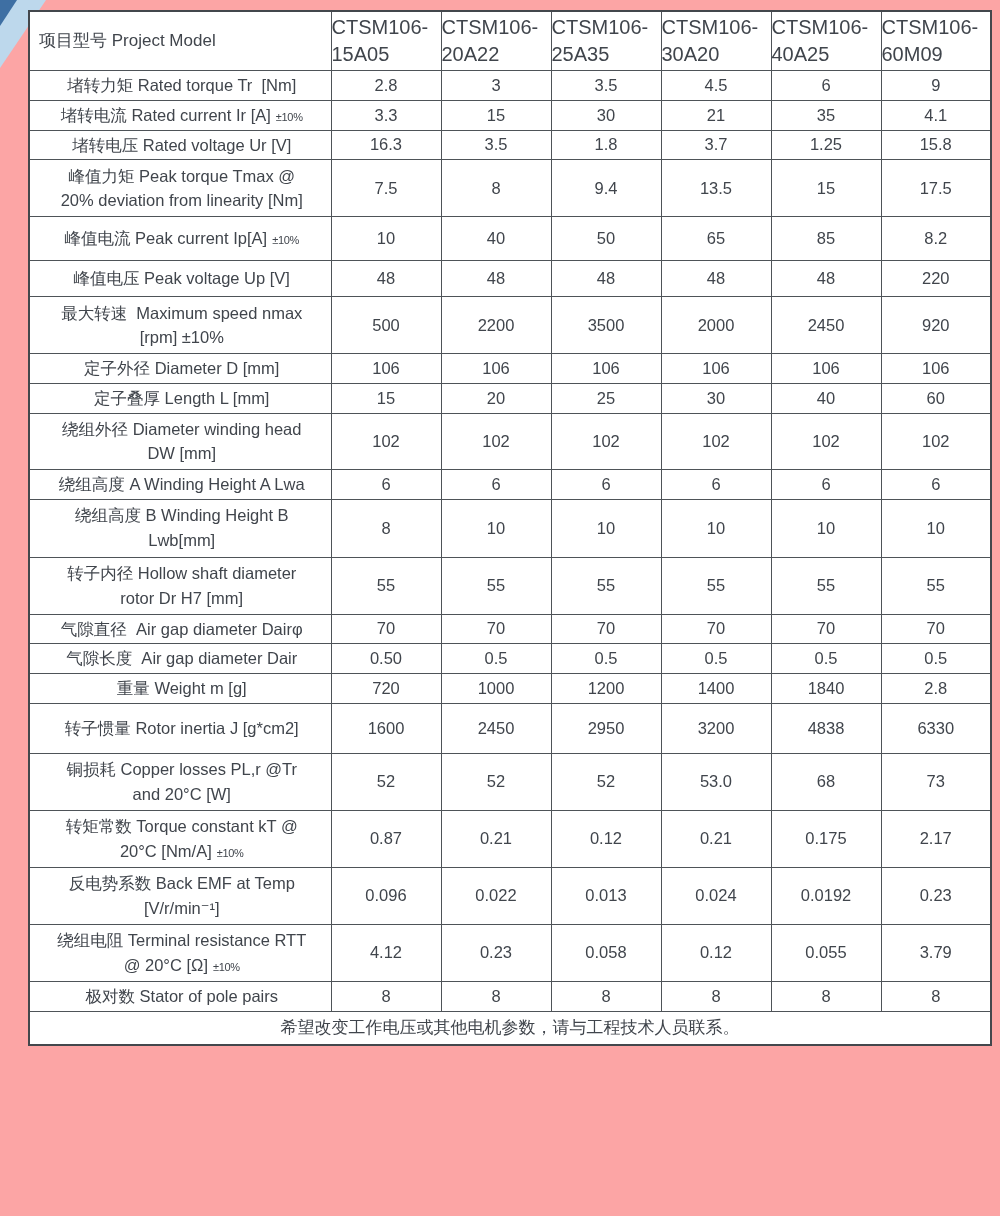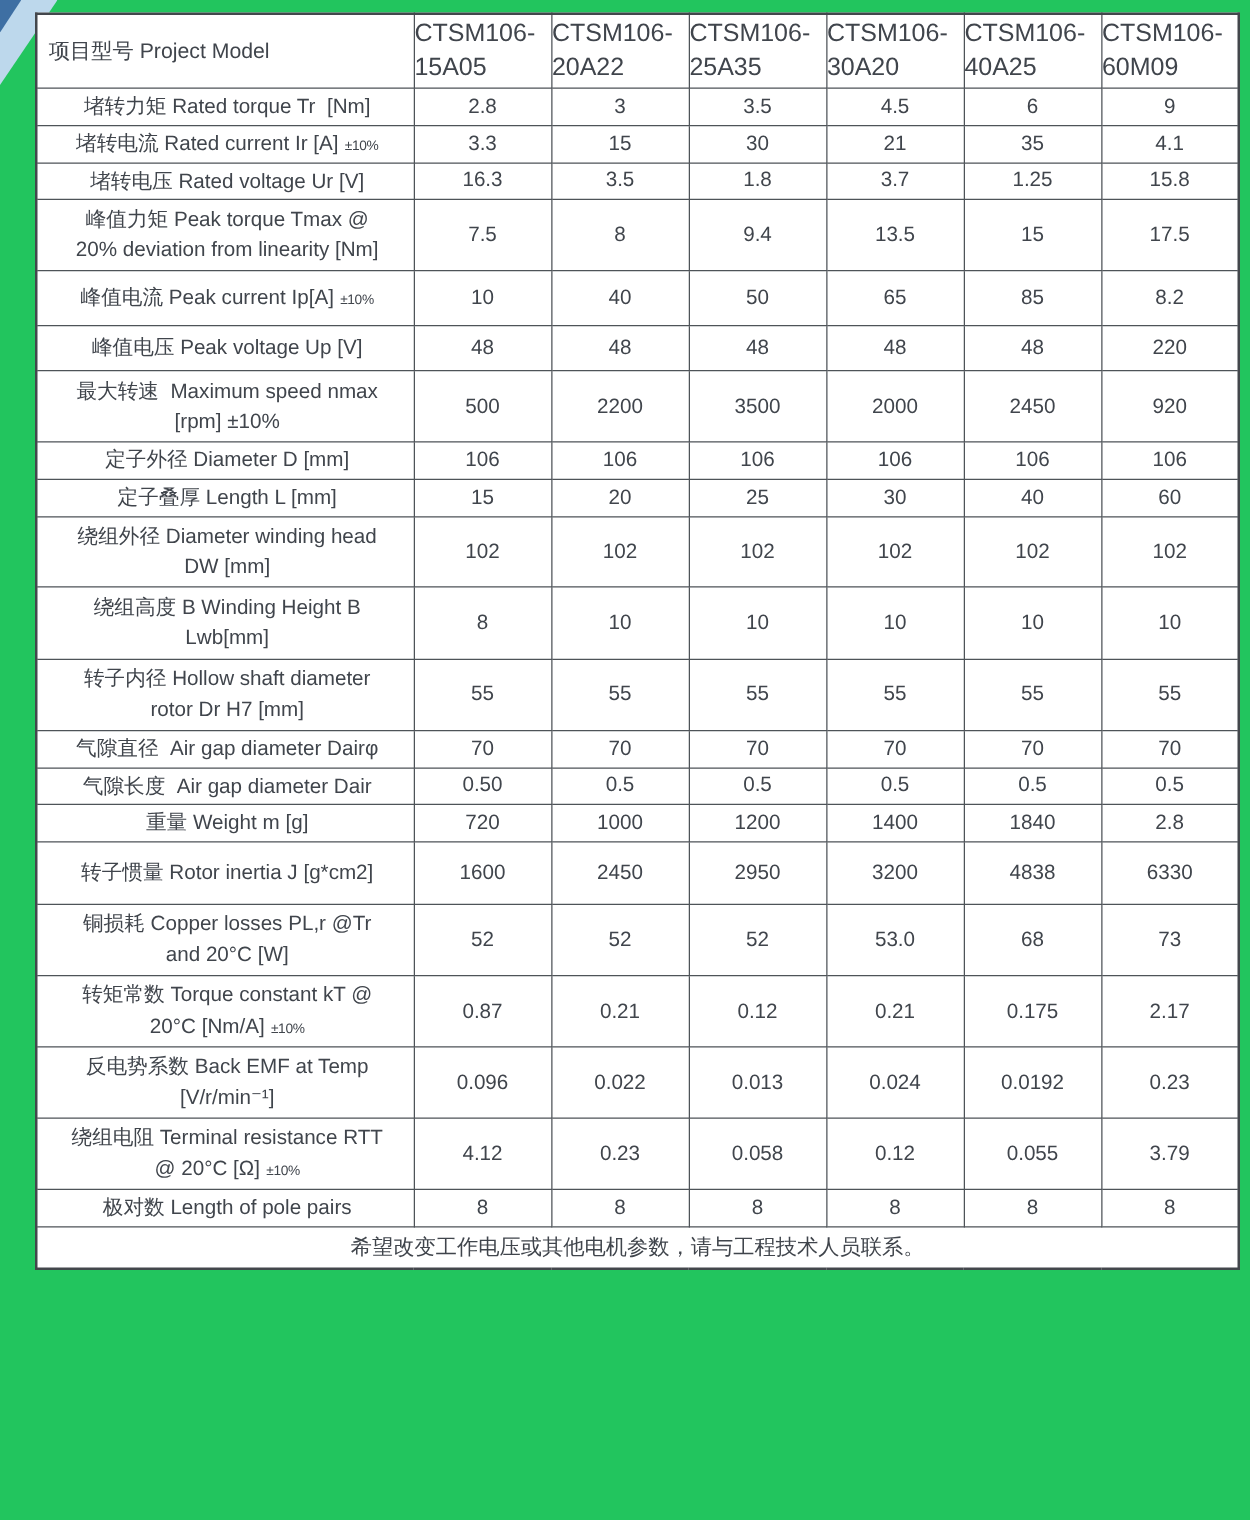--- a/index.html
+++ b/index.html
@@ -1,19 +1,19 @@
 <!DOCTYPE html>
 <html><head>
 <meta charset="utf-8">
 <style>
   html,body{margin:0;padding:0;background:#fff;}
   .page{
     position:relative;
     width:1000px;height:1216px;
-    background:#22c55e;
+    background:#fca5a5;
     font-family:"Liberation Sans","DejaVu Sans",sans-serif;
     overflow:hidden;
   }
   
   .corner{position:absolute;top:0;left:0;width:70px;height:90px;pointer-events:none;}
   .corner .light{
     position:absolute;top:0;left:0;width:46px;height:68px;
     background:#bdd8ec;
     clip-path:polygon(0 0,100% 0,0 100%);
   }
@@ -218,20 +218,29 @@
         <tr style="height: 56px; margin-top: 44px;">
           <td class="lbl"><span class="lbl-text">绕组外径 Diameter winding head
 DW [mm]</span></td>
           <td class="val">102</td>
           <td class="val">102</td>
           <td class="val">102</td>
           <td class="val">102</td>
           <td class="val">102</td>
           <td class="val">102</td>
         </tr>
+        <tr style="height: 27px;">
+          <td class="lbl"><span class="lbl-text">绕组高度 A Winding Height A Lwa</span></td>
+          <td class="val">6</td>
+          <td class="val">6</td>
+          <td class="val">6</td>
+          <td class="val">6</td>
+          <td class="val">6</td>
+          <td class="val">6</td>
+        </tr>
         <tr style="height: 58px;">
           <td class="lbl"><span class="lbl-text">绕组高度 B Winding Height B
 Lwb[mm]</span></td>
           <td class="val">8</td>
           <td class="val">10</td>
           <td class="val">10</td>
           <td class="val">10</td>
           <td class="val">10</td>
           <td class="val">10</td>
         </tr>
@@ -315,21 +324,21 @@
           <td class="lbl"><span class="lbl-text">绕组电阻 Terminal resistance RTT
 @ 20°C [Ω]</span><span class="note">±10%</span></td>
           <td class="val">4.12</td>
           <td class="val">0.23</td>
           <td class="val">0.058</td>
           <td class="val">0.12</td>
           <td class="val">0.055</td>
           <td class="val">3.79</td>
         </tr>
         <tr style="height: 28px;">
-          <td class="lbl"><span class="lbl-text">极对数 Length of pole pairs</span></td>
+          <td class="lbl"><span class="lbl-text">极对数 Stator of pole pairs</span></td>
           <td class="val">8</td>
           <td class="val">8</td>
           <td class="val">8</td>
           <td class="val">8</td>
           <td class="val">8</td>
           <td class="val">8</td>
         </tr>
       </tbody>
     <tfoot>
       <tr>

